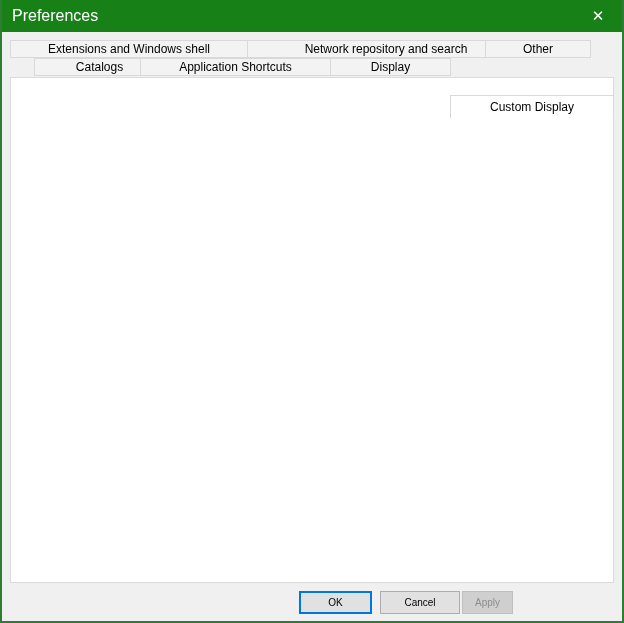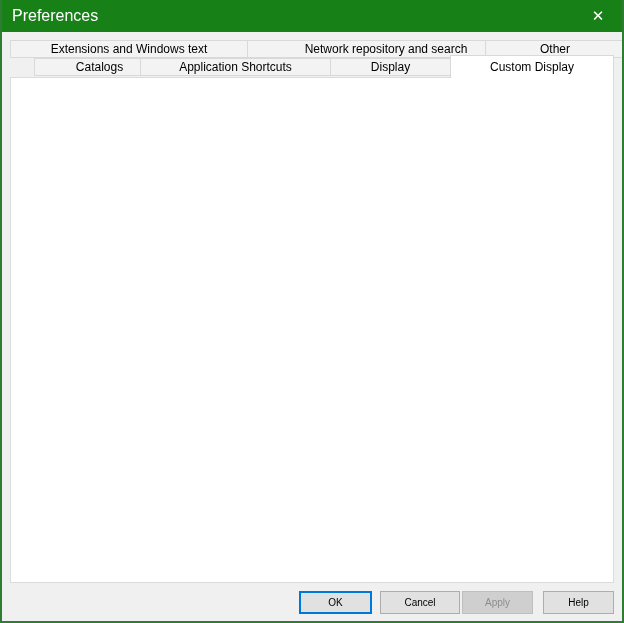--- a/index.html
+++ b/index.html
@@ -17,21 +17,21 @@
   }
   .titlebar .title{ padding-left:12px; font-size:16px; }
   .close-btn{
     position:absolute; right:4px; top:0; width:44px; height:32px; display:flex;
     align-items:center; justify-content:center; color:#fff; font-size:15px; cursor:default;
   }
 
   
   .tab{ position:absolute; height:18px; background:#f3f3f3; border:1px solid #d9d9d9;
         display:flex; align-items:center; justify-content:center; font-size:12px; }
-  .tab.active{ background:#fff; border-bottom:none; z-index:3; }
+  .tab.active{ background:#fff; border-bottom:none; z-index:3;margin-top:40px; }
 
   .page{
     position:absolute; left:8px; top:77px; width:604px; height:506px; background:#fff;
     border:1px solid #dcdcdc; z-index:1;
   }
 
   
   .group-head{ position:absolute; left:18px; right:15px; display:flex; align-items:center; }
   .group-head .bar-s{ width:11px; border-top:2px solid #0a0a0a; }
   .group-head .bar-l{ flex:1; border-top:2px solid #0a0a0a; }
@@ -98,23 +98,23 @@
 
 <div class="window">
 
   <div class="titlebar">
     <span class="title">Preferences</span>
     <span class="close-btn">
       <span>✕</span>
     </span>
   </div>
 
-  <div class="tab" style="left:8px; top:40px; width:238px;">Extensions and Windows text</div>
+  <div class="tab" style="left:8px; top:40px; width:238px;">Extensions and Windows shell</div>
   <div class="tab" style="left:245px; top:40px; width:278px;">Network repository and search</div>
-  <div class="tab" style="left:483px; top:40px; width:140px;">Other</div>
+  <div class="tab" style="left:483px; top:40px; width:106px;">Other</div>
 
   <div class="tab" style="left:8px; top:58px; width:131px;margin-left:24px;">Catalogs</div>
   <div class="tab" style="left:138px; top:58px; width:191px;">Application Shortcuts</div>
   <div class="tab" style="left:328px; top:58px; width:121px;">Display</div>
   <div class="tab active" style="left:448px; top:55px; width:164px; height:23px;">Custom Display</div>
 
   <div class="page"></div>
 
   <div class="group-head" style="top:95px;">
     <span class="bar-s"></span>
@@ -202,17 +202,16 @@
     <span class="cell mid"></span>
     <span class="cell"></span>
   </div>
   <span class="fieldlabel" style="left:494px; top:368px; width:96px; text-align:center;">Text position</span>
 
   <div class="btn" style="left:494px; top:396px; width:95px; height:19px;">Reinit</div>
 
   <div class="footer">
     <div class="fbtn default" style="left:299px; width:73px;">OK</div>
     <div class="fbtn" style="left:380px; width:80px;">Cancel</div>
-    <div class="fbtn disabled" style="left:462px; width:71px;">Apply</div>
-    <div class="fbtn" style="left:543px; width:71px;">Help</div>
+    <div class="fbtn disabled" style="left:462px; width:51px;">Apply</div>
   </div>
 
 </div>
 
 </body></html>

